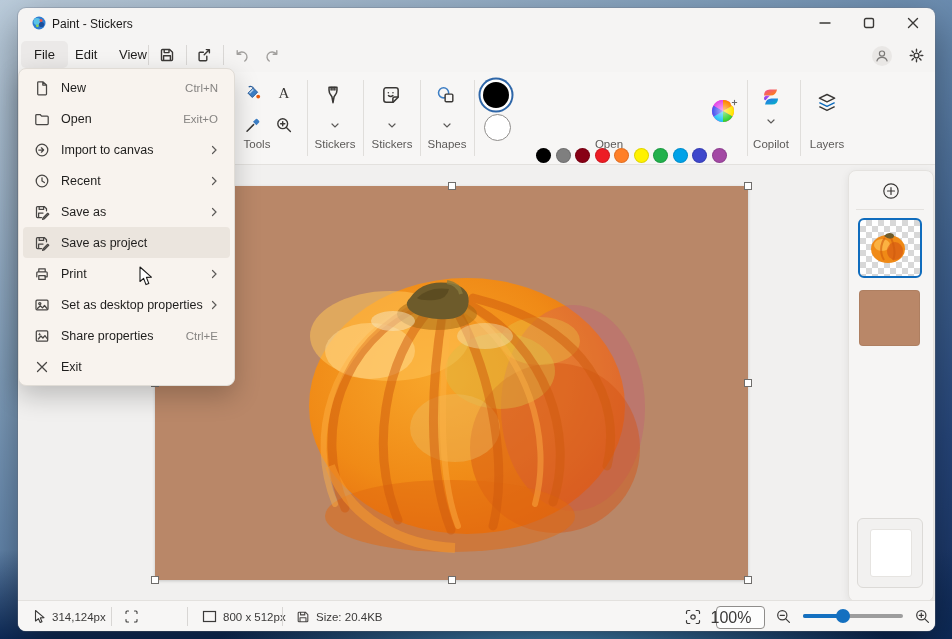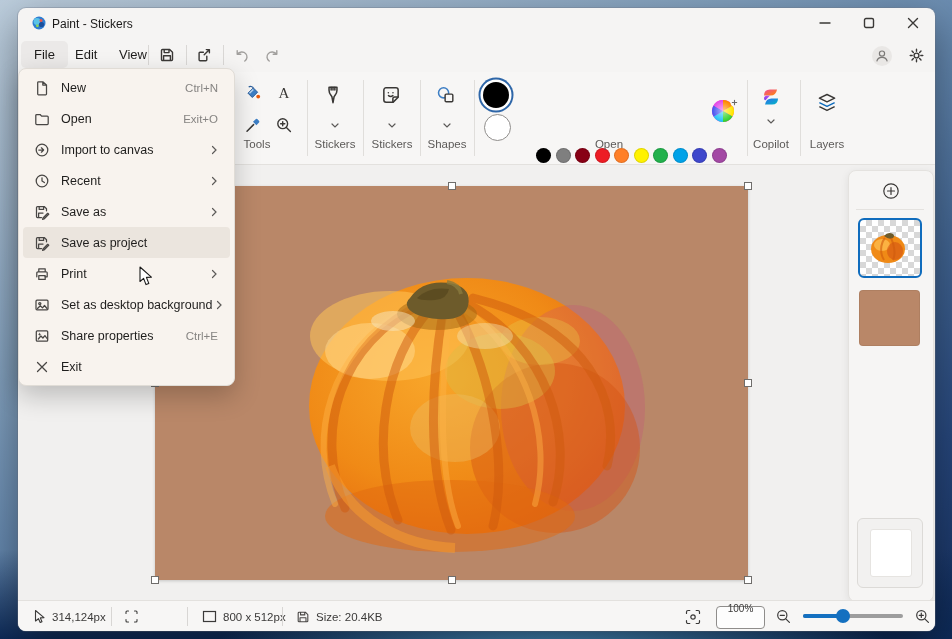--- a/index.html
+++ b/index.html
@@ -43,21 +43,21 @@
   .lp-divider{position:absolute;left:7px;top:38px;width:68px;height:1px;background:#e4e2df;}
   .lp-thumb1{position:absolute;left:9px;top:47px;width:60px;height:56px;border:2px solid #0f6cbd;border-radius:6px;overflow:hidden;
     background-image:conic-gradient(#d8d8d8 25%,#ffffff 25% 50%,#d8d8d8 50% 75%,#ffffff 75%);background-size:12px 12px;}
   .lp-thumb2{position:absolute;left:10px;top:119px;width:61px;height:56px;border-radius:4px;background:#b98768;box-shadow:inset 0 0 0 1px rgba(0,0,0,.06);}
   .lp-bg-outer{position:absolute;left:8px;top:347px;width:64px;height:68px;border:1px solid #dcdad7;border-radius:6px;background:#f2f1f0;}
   .lp-bg-inner{position:absolute;left:12px;top:10px;width:40px;height:46px;background:#ffffff;border:1px solid #e6e4e1;border-radius:3px;}
   
   .statusbar{position:absolute;left:0;top:592px;width:100%;height:31px;background:#f7f6f5;border-top:1px solid #e3e1de;font-size:11.5px;color:#3b3a39;}
   .sb-item{position:absolute;top:0;height:31px;display:flex;align-items:center;gap:6px;}
   .sb-sep{position:absolute;top:6px;width:1px;height:19px;background:#d8d6d4;}
-  .zoom-box{position:absolute;left:698px;top:5px;width:47px;height:21px;border:1px solid #8f8d8b;border-radius:4px;display:flex;align-items:center;justify-content:center;gap:19px;font-size:10px;color:#3b3a39;background:#fdfdfd;flex-direction:column;}
+  .zoom-box{position:absolute;left:698px;top:5px;width:47px;height:21px;border:1px solid #8f8d8b;border-radius:4px;display:flex;align-items:center;justify-content:center;gap:19px;font-size:16px;color:#3b3a39;background:#fdfdfd;}
   .slider-track{position:absolute;left:785px;top:13px;width:100px;height:4px;background:#9d9d9d;border-radius:2px;}
   .slider-fill{position:absolute;left:0;top:0;width:40px;height:4px;background:#1470c0;border-radius:2px;}
   .slider-thumb{position:absolute;left:33px;top:-5px;width:14px;height:14px;border-radius:50%;background:#1470c0;}
   
   .file-menu{position:absolute;left:18px;top:68px;width:215px;background:#f8f3ee;border:1px solid #e0dcd6;border-radius:8px;
     box-shadow:0 10px 26px rgba(0,0,0,.22);padding:3px 0;z-index:40;}
   .mi{position:relative;height:31px;margin:0 4px;border-radius:4px;display:flex;align-items:center;text-align:right;}
   .mi.hovered{background:#ebe5de;}
   .mi-ic{width:16px;height:16px;margin-left:11px;display:flex;align-items:center;justify-content:center;flex:0 0 16px;}
   .mi-label{margin-left:11px;font-size:12.5px;color:#1f1e1d;white-space:nowrap;}
@@ -530,21 +530,21 @@
         </span>
     </div>
     <div class="mi">
       <span class="mi-ic">
           <svg width="16" height="16" viewBox="0 0 16 16">
             <rect x="2" y="3.2" width="12" height="9.6" rx="1" class="stroke-ic"></rect>
             <circle cx="5.8" cy="6.6" r="1.1" class="stroke-ic"></circle>
             <path d="M3.5 11.5 l2.8-2.8 2.2 2.2 2-2.4 2.5 3" class="stroke-ic"></path>
           </svg>
         </span>
-      <span class="mi-label">Set as desktop background</span>
+      <span class="mi-label">Set as desktop properties</span>
       <span class="mi-chev">
           <svg width="12" height="12" viewBox="0 0 12 12">
             <path d="M4.5 2.5 L8 6 l-3.5 3.5" fill="none" stroke="#5c5a58" stroke-width="1.2" stroke-linecap="round"></path>
           </svg>
         </span>
     </div>
     <div class="mi">
       <span class="mi-ic">
           <svg width="16" height="16" viewBox="0 0 16 16">
             <rect x="2.3" y="2.8" width="11.4" height="10.4" rx="1" class="stroke-ic"></rect>

